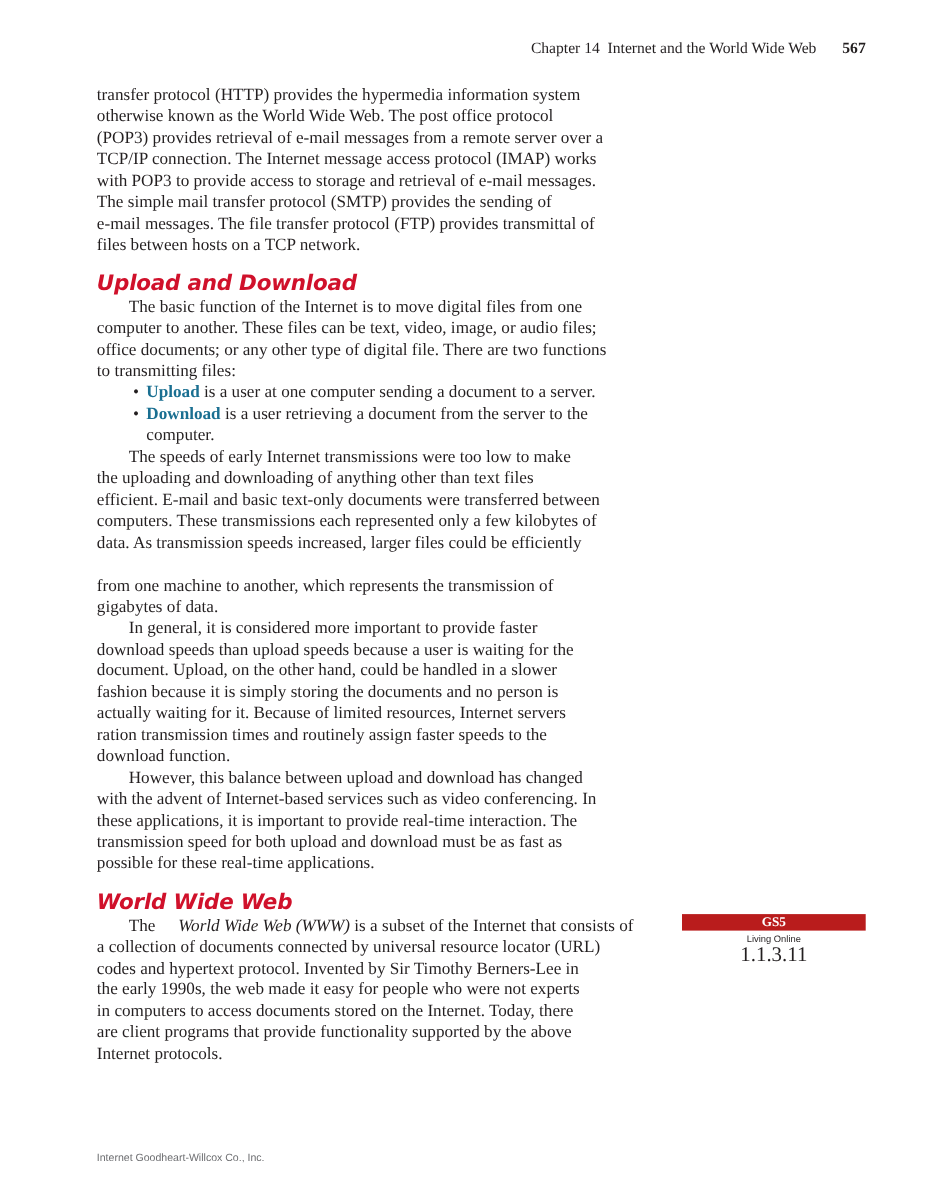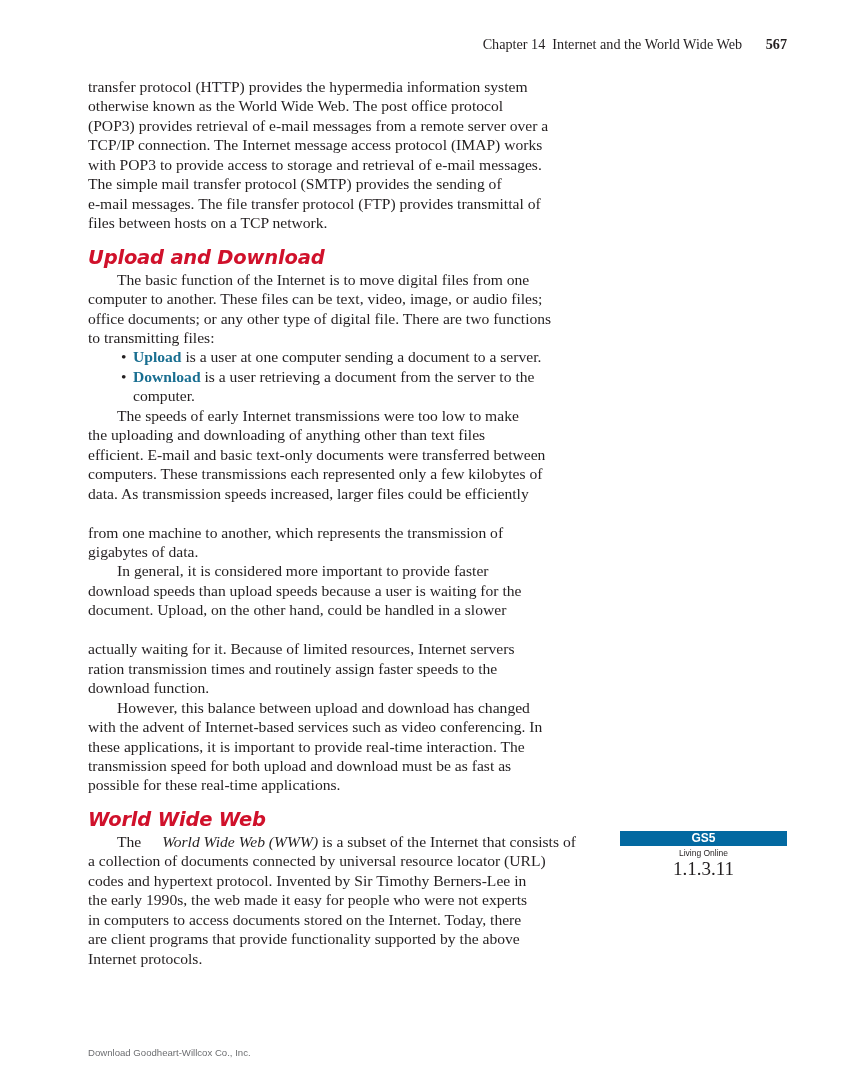--- a/index.html
+++ b/index.html
@@ -88,23 +88,23 @@
       margin-left: 17px;
     }
     .margin-box {
       position: absolute;
       left: 620px;
       top: 831px;
       width: 167px;
       text-align: center;
     }
     .margin-box .badge {
-      background: #0369a1;
+      background: #b91c1c;
       color: #ffffff;
-      font-family: Liberation Sans, sans-serif;
+      font-family: Liberation Serif, serif;
       font-weight: bold;
       font-size: 12px;
       height: 15px;
       line-height: 15px;
     }
     .margin-box .caption {
       font-family: "Liberation Sans", "DejaVu Sans", sans-serif;
       font-size: 8.5px;
       color: #231f20;
       margin-top: 2px;
@@ -175,21 +175,21 @@
     <span>data. As transmission speeds increased, larger files could be efficiently</span><br>
     <br>
     <span>from one machine to another, which represents the transmission of</span><br>
     <span>gigabytes of data.</span>
   </p>
 
   <p class="indent">
     <span>In general, it is considered more important to provide faster</span><br>
     <span>download speeds than upload speeds because a user is waiting for the</span><br>
     <span>document. Upload, on the other hand, could be handled in a slower</span><br>
-    <br>
+    <span>fashion because it is simply storing the documents and no person is</span><br>
     <span>actually waiting for it. Because of limited resources, Internet servers</span><br>
     <span>ration transmission times and routinely assign faster speeds to the</span><br>
     <span>download function.</span>
   </p>
 
   <p class="indent">
     <span>However, this balance between upload and download has changed</span><br>
     <span>with the advent of Internet-based services such as video conferencing. In</span><br>
     <span>these applications, it is important to provide real-time interaction. The</span><br>
     <span>transmission speed for both upload and download must be as fast as</span><br>
@@ -208,13 +208,13 @@
     <span>Internet protocols.</span>
   </p>
 </div>
 
 <div class="margin-box">
   <div class="badge">GS5</div>
   <div class="caption">Living Online</div>
   <div class="code">1.1.3.11</div>
 </div>
 
-<div class="footer">Download Goodheart-Willcox Co., Inc.</div>
+<div class="footer">Internet Goodheart-Willcox Co., Inc.</div>
 
 </body></html>

